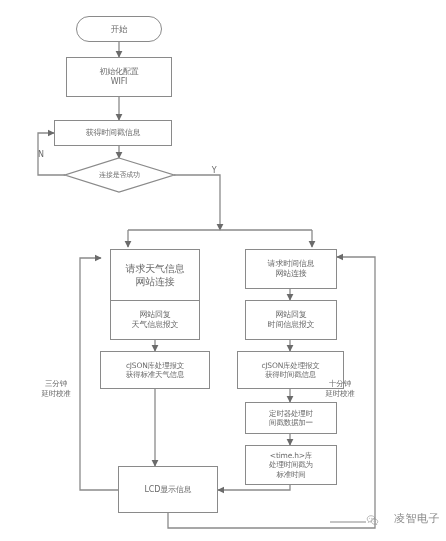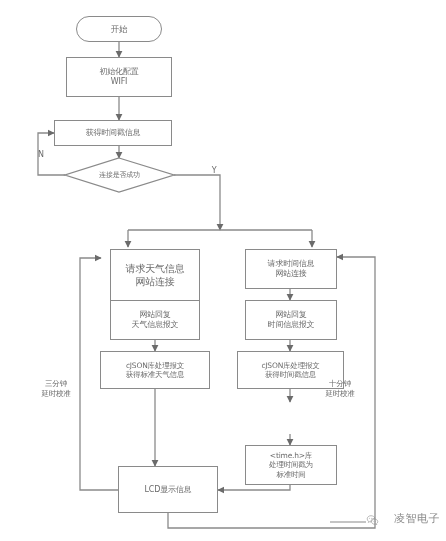--- a/index.html
+++ b/index.html
@@ -171,20 +171,24 @@
   <div class="node proc" style="left:245px; top:300px; width:92px; height:40px; font-size:8px;">
     <span class="txt">网站回复
 时间信息报文</span>
   </div>
 
   <div class="node proc" style="left:237px; top:351px; width:107px; height:38px; font-size:7.5px;">
     <span class="txt">cJSON库处理报文
 获得时间戳信息</span>
   </div>
 
+  <div class="node proc" style="left:245px; top:402px; width:92px; height:32px; font-size:7.5px;">
+    <span class="txt">定时器处理时
+间戳数据加一</span>
+  </div>
 
   <div class="node proc" style="left:245px; top:445px; width:92px; height:40px; font-size:7.5px;">
     <span class="txt">&lt;time.h&gt;库
 处理时间戳为
 标准时间</span>
   </div>
 
   <div class="node proc" style="left:118px; top:466px; width:100px; height:47px; font-size:8px;">
     <span class="txt">LCD显示信息</span>
   </div>

